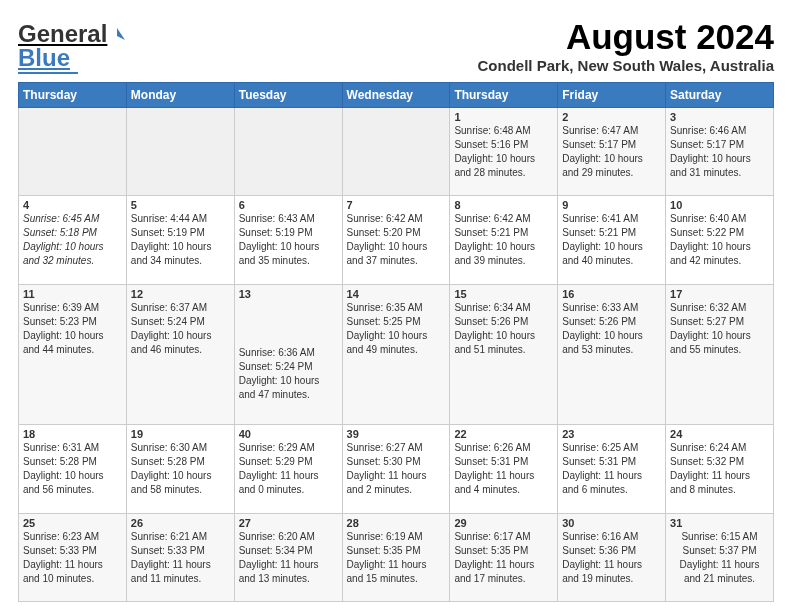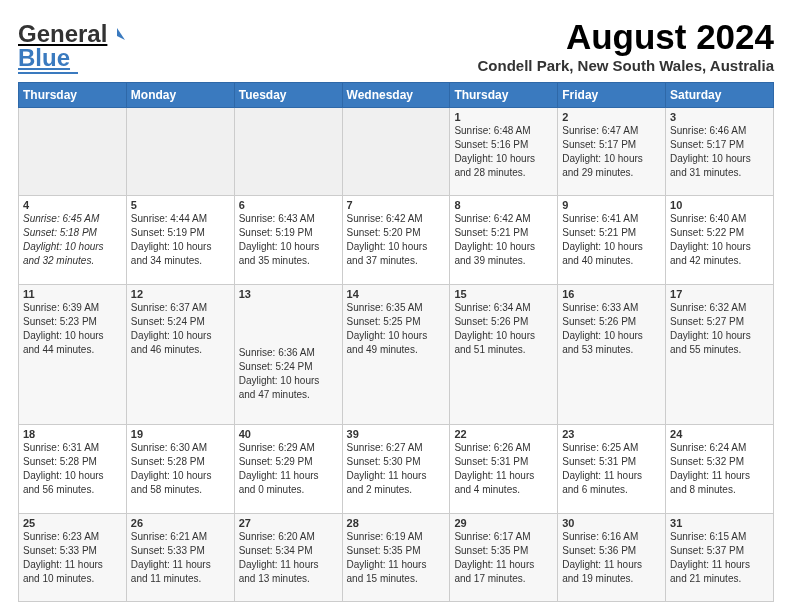--- a/index.html
+++ b/index.html
@@ -357,21 +357,21 @@
           </td>
           <td>
             <span class="day-num">30</span>
             <div class="day-info" style="white-space: pre-line;">Sunrise: 6:16 AM
 Sunset: 5:36 PM
 Daylight: 11 hours
 and 19 minutes.</div>
           </td>
           <td>
             <span class="day-num">31</span>
-            <div class="day-info" style="white-space: pre-line;">Sunrise: 6:15 AM
+            <div class="day-info" style="white-space: pre-line; text-align: center;">Sunrise: 6:15 AM
 Sunset: 5:37 PM
 Daylight: 11 hours
 and 21 minutes.</div>
           </td>
         </tr>
       </tbody>
   </table>
 </div>
 
 </body></html>

